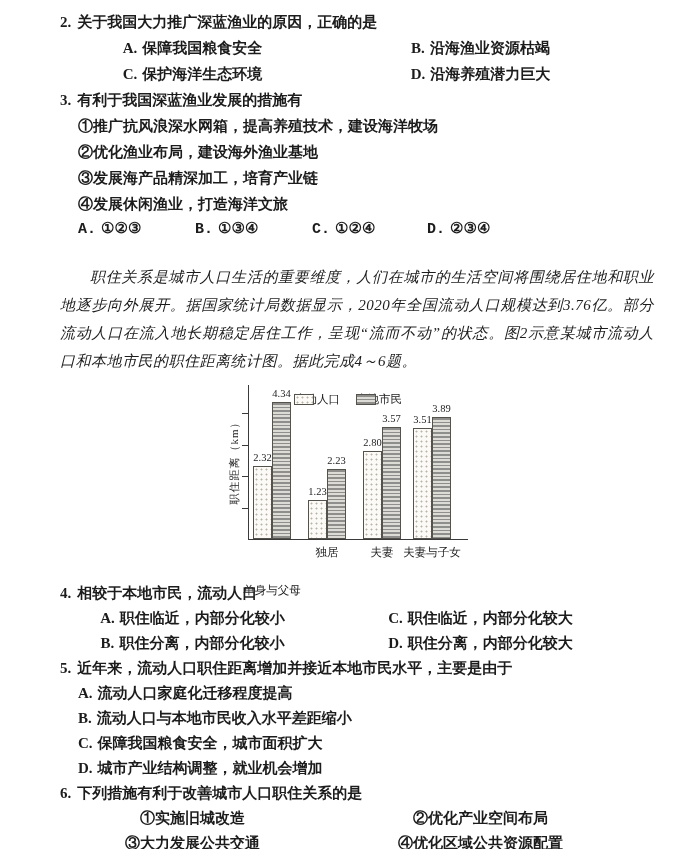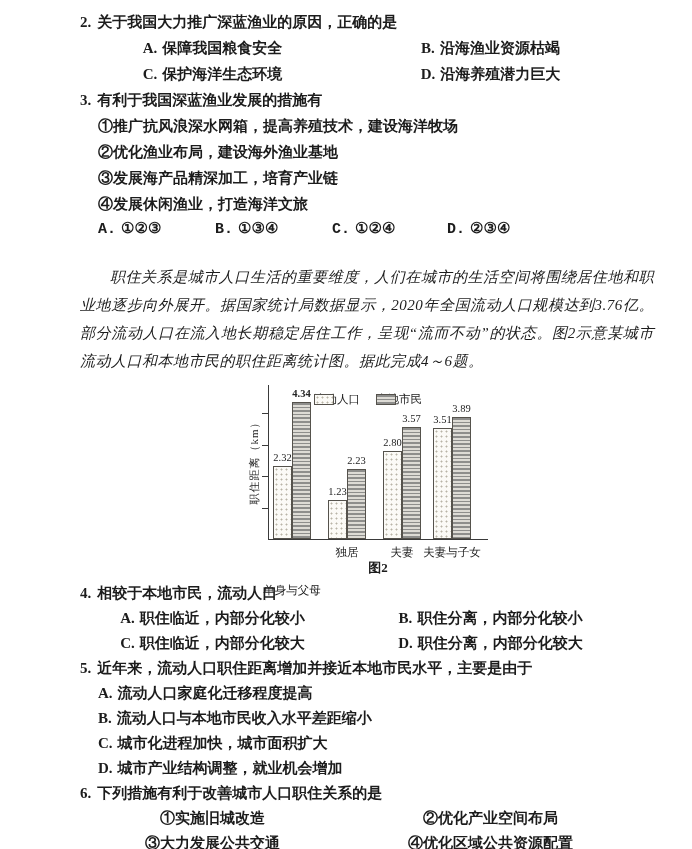--- a/index.html
+++ b/index.html
@@ -2,21 +2,21 @@
 <html><head>
 <meta charset="utf-8">
 <style>
   html,body { margin:0; padding:0; background:#e9e9e9; }
   .page {
     position:relative;
     width:692px; height:849px;
     margin:0 auto;
     background:var(--bg,#ffffff);
     box-sizing:border-box;
-    padding:9px 38px 0 80px;
+    padding:9px 38px 0 60px;
     font-family:"Liberation Serif","DejaVu Serif",serif;
     color:var(--text,#1c1c1c);
     font-size:15px;
     font-weight:600;
     overflow:hidden;
   }
   .line { line-height:26px; white-space:nowrap; }
   .b .line { line-height:25px; }
   .qn { margin-right:6px; }
   .ol { margin-right:5px; }
@@ -110,21 +110,21 @@
         <div class="ax" style="left: 20px; top: 30px; width: 6px; height: 1px;"></div>
         <div class="bar s0" style="left: 31px; top: 82.9px; width: 19px; height: 73.1px;"></div>
         <div class="vlabel" style="left: 20.5px; top: 68.9px;">2.32</div>
         <div class="bar s0" style="left: 86px; top: 117.3px; width: 19px; height: 38.7px;"></div>
         <div class="vlabel" style="left: 75.5px; top: 103.3px;">1.23</div>
         <div class="bar s0" style="left: 141px; top: 67.8px; width: 19px; height: 88.2px;"></div>
         <div class="vlabel" style="left: 130.5px; top: 53.8px;">2.80</div>
         <div class="bar s0" style="left: 191px; top: 45.4px; width: 19px; height: 110.6px;"></div>
         <div class="vlabel" style="left: 180.5px; top: 31.4px;">3.51</div>
         <div class="bar s1" style="left: 50px; top: 19.3px; width: 19px; height: 136.7px;"></div>
-        <div class="vlabel" style="left: 39.5px; top: 5.3px; font-weight: bold;">4.34</div>
+        <div class="vlabel" style="left: 39.5px; top: 5.3px;">4.34</div>
         <div class="bar s1" style="left: 105px; top: 85.8px; width: 19px; height: 70.2px;"></div>
         <div class="vlabel" style="left: 94.5px; top: 71.8px;">2.23</div>
         <div class="bar s1" style="left: 160px; top: 43.5px; width: 19px; height: 112.5px;"></div>
         <div class="vlabel" style="left: 149.5px; top: 29.5px;">3.57</div>
         <div class="bar s1" style="left: 210px; top: 33.5px; width: 19px; height: 122.5px;"></div>
         <div class="vlabel" style="left: 199.5px; top: 19.5px;">3.89</div>
         <div class="clabel" style="left: 5px; top: 162px; margin-top: 38px;">单身与父母</div>
         <div class="clabel" style="left: 60px; top: 162px;">独居</div>
         <div class="clabel" style="left: 115px; top: 162px;">夫妻</div>
         <div class="clabel" style="left: 165px; top: 162px;">夫妻与子女</div>
@@ -133,40 +133,39 @@
       <div class="litem">
         <span class="swatch bar s0"></span>
         <span class="lname">流动人口</span>
       </div>
       <div class="litem">
         <span class="swatch bar s1"></span>
         <span class="lname">本地市民</span>
       </div>
     </div>
     <div class="ylabel">职住距离（km）</div>
-    <div class="caption">图2</div>
   </div>
 
   <div class="b">
 
     <div>
       <div class="line"><span class="qn">4.</span><span>相较于本地市民，流动人口</span></div>
       <div class="opts2">
         <div class="line"><span class="ol">A.</span><span>职住临近，内部分化较小</span></div>
+        <div class="line"><span class="ol">C.</span><span>职住临近，内部分化较大</span></div>
         <div class="line"><span class="ol">B.</span><span>职住分离，内部分化较小</span></div>
-        <div class="line"><span class="ol">C.</span><span>职住临近，内部分化较大</span></div>
         <div class="line"><span class="ol">D.</span><span>职住分离，内部分化较大</span></div>
       </div>
     </div>
 
     <div>
       <div class="line"><span class="qn">5.</span><span>近年来，流动人口职住距离增加并接近本地市民水平，主要是由于</span></div>
       <div class="line ind"><span class="ol">A.</span><span>流动人口家庭化迁移程度提高</span></div>
       <div class="line ind"><span class="ol">B.</span><span>流动人口与本地市民收入水平差距缩小</span></div>
-      <div class="line ind"><span class="ol">C.</span><span>城市化进程加快，城市面积扩大</span></div>
+      <div class="line ind"><span class="ol">C.</span><span>保障我国粮食安全，城市面积扩大</span></div>
       <div class="line ind"><span class="ol">D.</span><span>城市产业结构调整，就业机会增加</span></div>
     </div>
 
     <div>
       <div class="line"><span class="qn">6.</span><span>下列措施有利于改善城市人口职住关系的是</span></div>
       <div class="opts2">
         <div class="line">①实施旧城改造</div>
         <div class="line">②优化产业空间布局</div>
         <div class="line">③大力发展公共交通</div>
         <div class="line">④优化区域公共资源配置</div>

